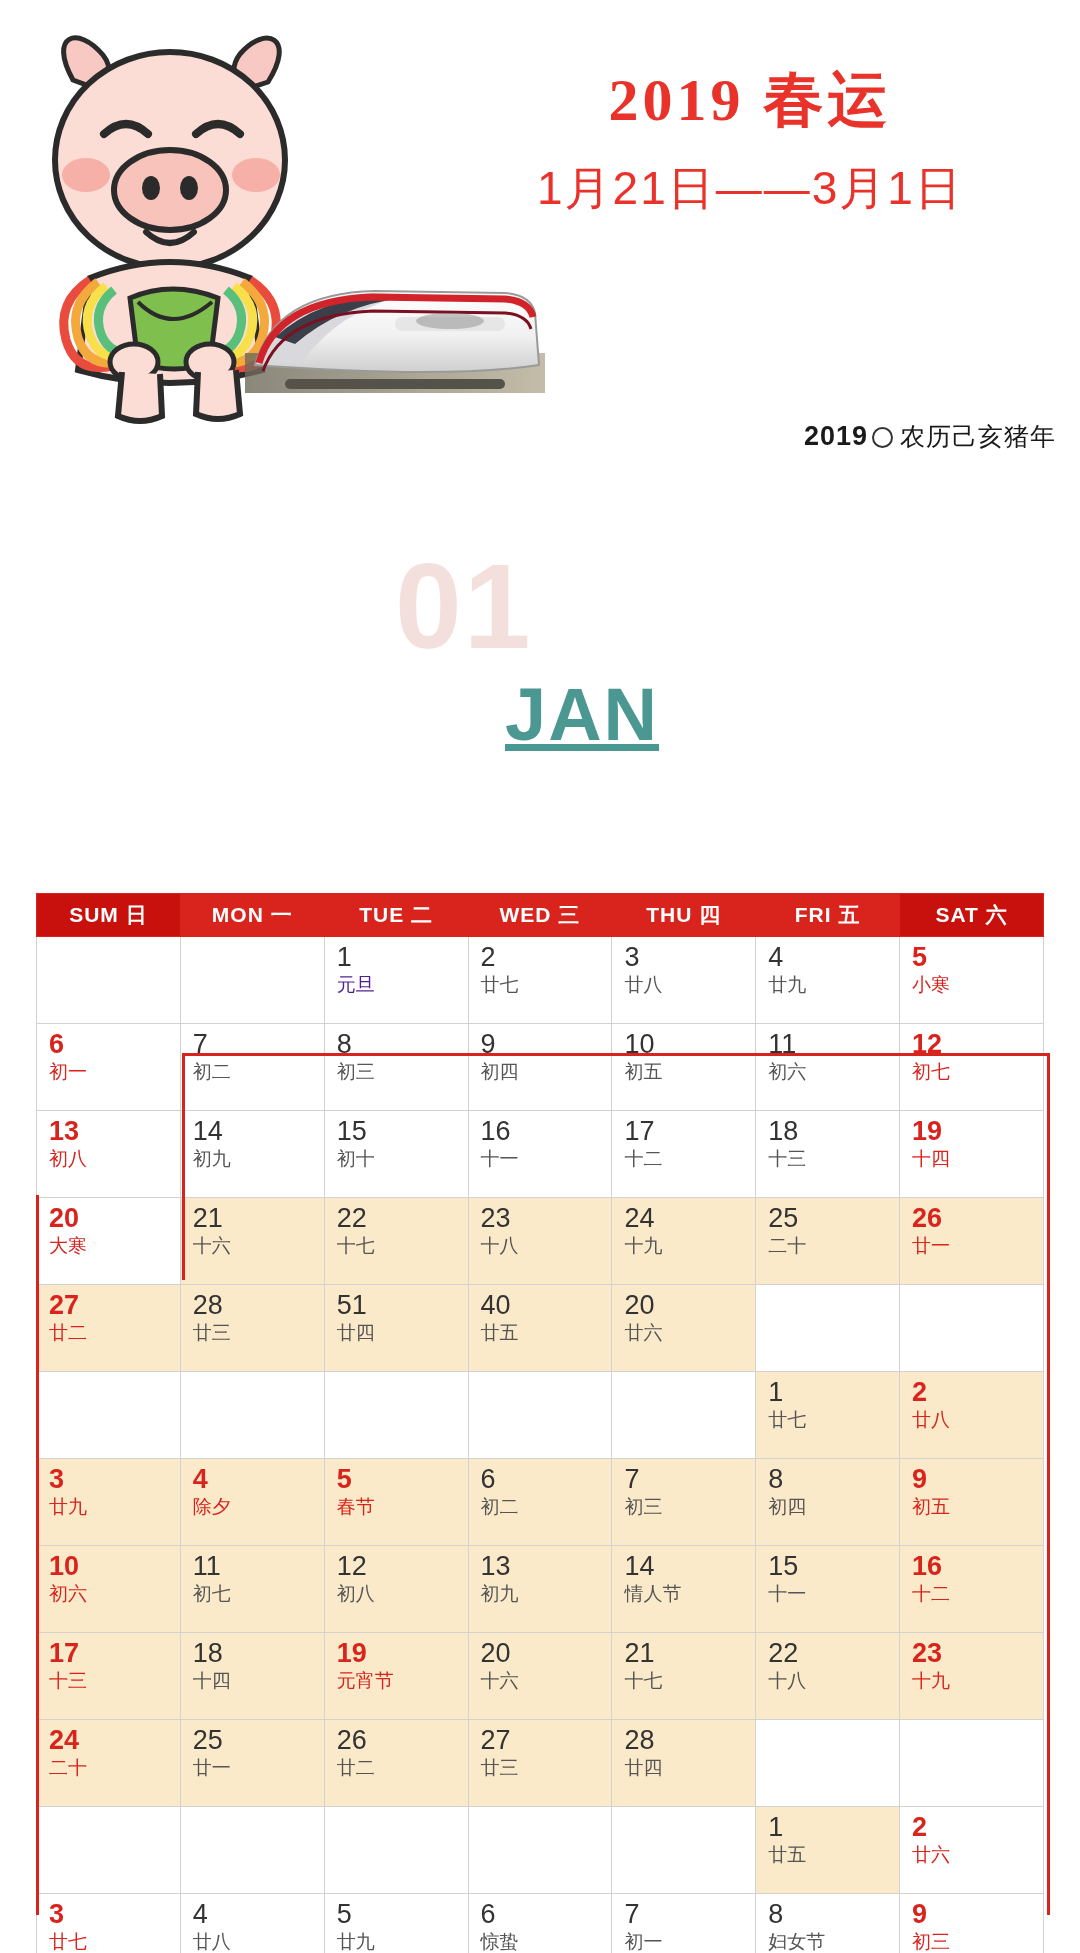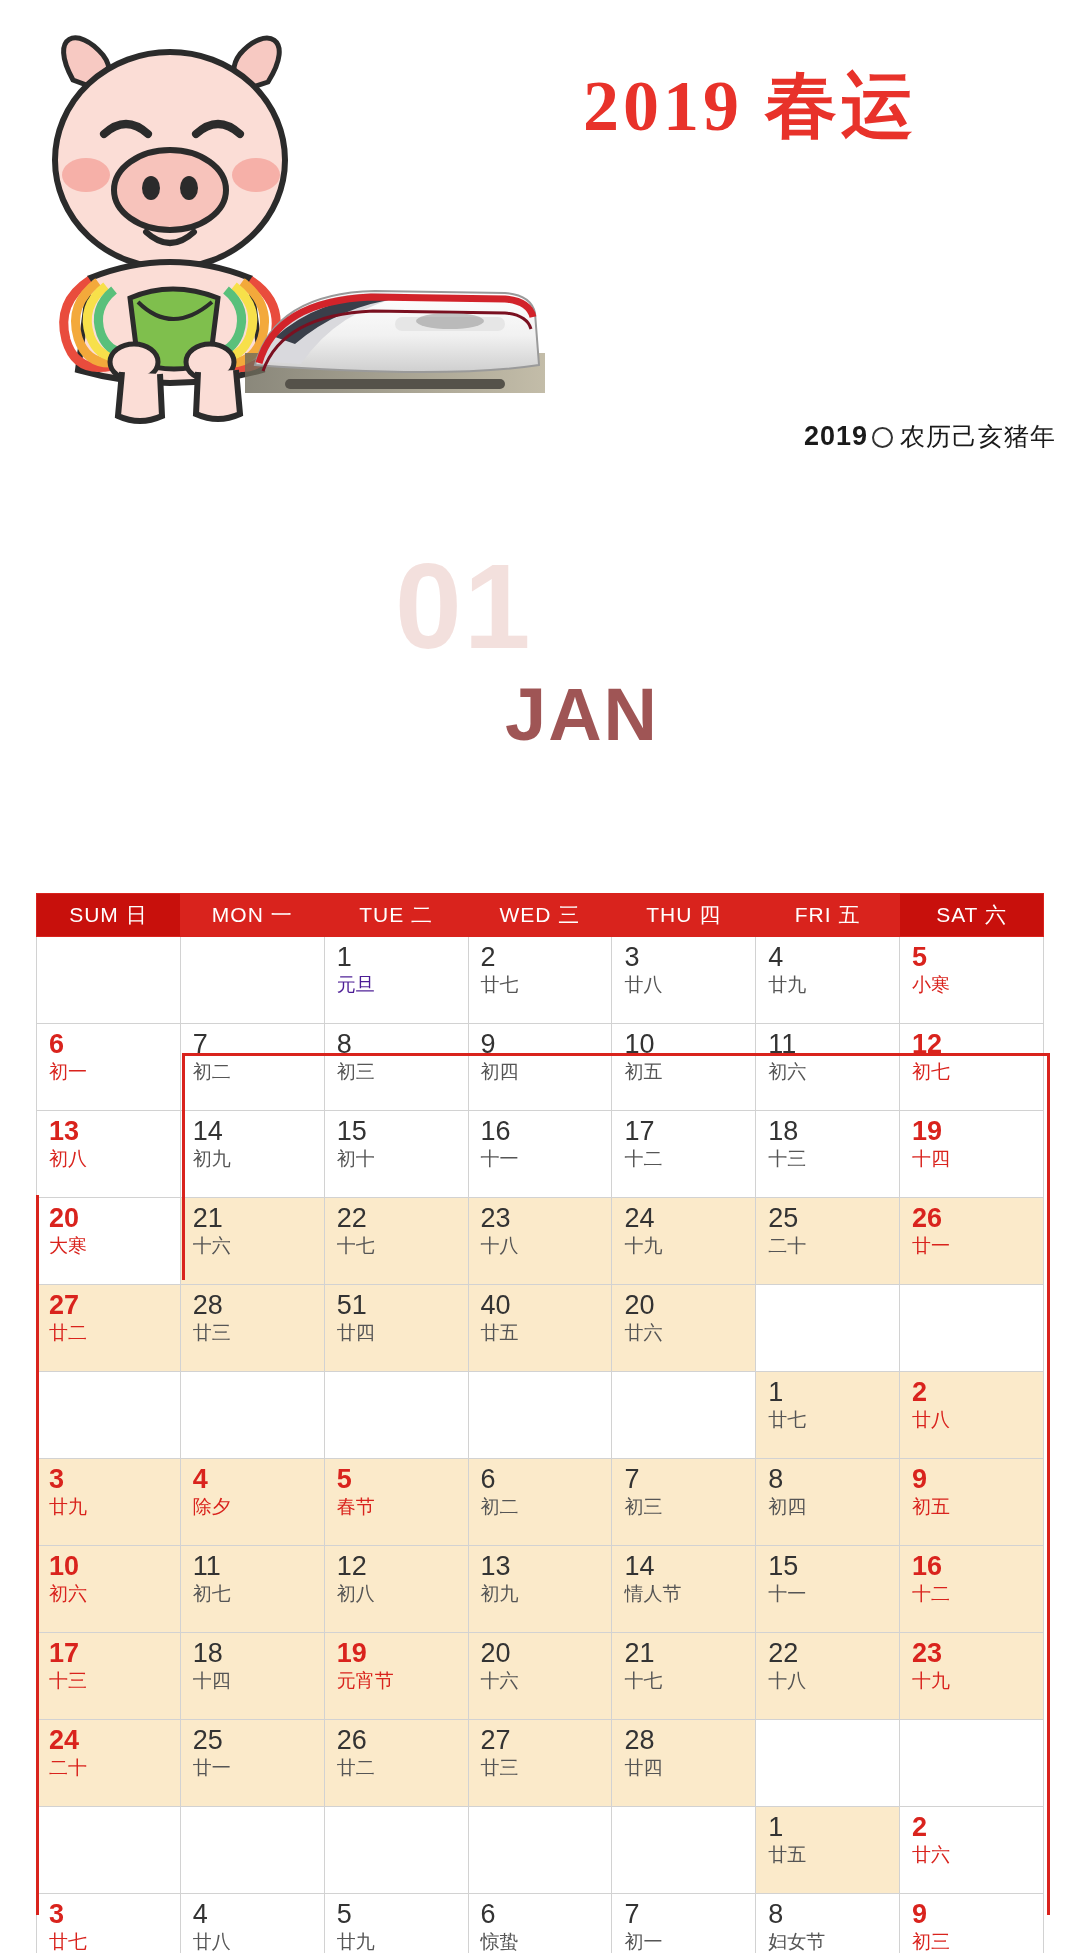--- a/index.html
+++ b/index.html
@@ -25,21 +25,21 @@
   .title-block{
     position:absolute;
     left:470px;top:70px;
     width:560px;
     text-align:center;
   }
   .main-title{
     color:#e8322a;
     font-family:"Liberation Serif","DejaVu Serif",serif;
     font-weight:bold;
-    font-size:72px;
+    font-size:60px;
     letter-spacing:4px;
     line-height:1;
     white-space:nowrap;
   }
   .sub-title{
     margin-top:28px;
     color:#e8322a;
     font-size:46px;
     letter-spacing:2px;
     white-space:nowrap;
@@ -79,21 +79,21 @@
     position:absolute;
     left:36px;top:398px;
     width:1008px;
     border-collapse:collapse;
     table-layout:fixed;
   }
   .cal th{
     background:#d9231d;
     color:#ffffff;
     font-size:21px;
-    font-weight:normal;
+    font-weight:bold;
     height:40px;
     letter-spacing:1px;
     border:1px solid #d9231d;
   }
   .cal th.sun,.cal th.sat{background:#c8100c;}
   .cal td{
     border:1px solid #d2d2d2;
     height:80px;
     width:144px;
     vertical-align:top;
@@ -123,21 +123,21 @@
     font-family:"Liberation Sans","DejaVu Sans",sans-serif;
     font-weight:bold;
     color:#f3c9c4;
     opacity:.75;
     pointer-events:none;
     z-index:0;
     letter-spacing:2px;
     margin-top:32px;
   }
   .wm-01{left:395px;top:505px;font-size:120px;color:#f0d6d2;}
-  .wm-jan{left:505px;top:640px;font-size:74px;color:#7f1d1d;}
+  .wm-jan{left:505px;top:640px;font-size:74px;color:#0f766e;text-decoration:underline;}
   .wm-02{left:245px;top:865px;font-size:120px;color:#e6d9e6;}
   .wm-feb{left:505px;top:1000px;font-size:74px;color:#f3c7c2;}
   .wm-03{left:245px;top:1235px;font-size:120px;color:#e3d6e8;}
   .wm-mar{left:505px;top:1370px;font-size:74px;color:#f3c7c2;}
 
   .cal,.cal td .d-num,.cal td .d-lunar{position:relative;z-index:2;}
 
   
   .outline{
     position:absolute;
@@ -213,20 +213,21 @@
       <path d="M14 88 q18 -62 112 -66 l134 2 q24 2 28 18" fill="none" stroke="#d2232a" stroke-width="7"></path>
       <path d="M18 96 q20 -56 110 -60 l132 2 q22 2 26 16" fill="none" stroke="#7a1020" stroke-width="3"></path>
       <rect x="150" y="42" width="110" height="14" rx="7" fill="#e6e6e6"></rect>
       <ellipse cx="205" cy="46" rx="34" ry="8" fill="#8e8e8e" opacity=".5"></ellipse>
       <rect x="40" y="104" width="220" height="10" rx="5" fill="#55524a"></rect>
     </svg>
   </div>
 
   <div class="title-block">
     <div class="main-title">2019 春运</div>
+    <div class="sub-title">1月21日——3月1日</div>
   </div>
 
   <div class="year-note">
     <span>2019</span><span class="circ"></span><span class="lunar">农历己亥猪年</span>
   </div>
 </div>
 
 <div class="wm wm-01">01</div>
 <div class="wm wm-jan">JAN</div>
 <div class="wm wm-02">02</div>

